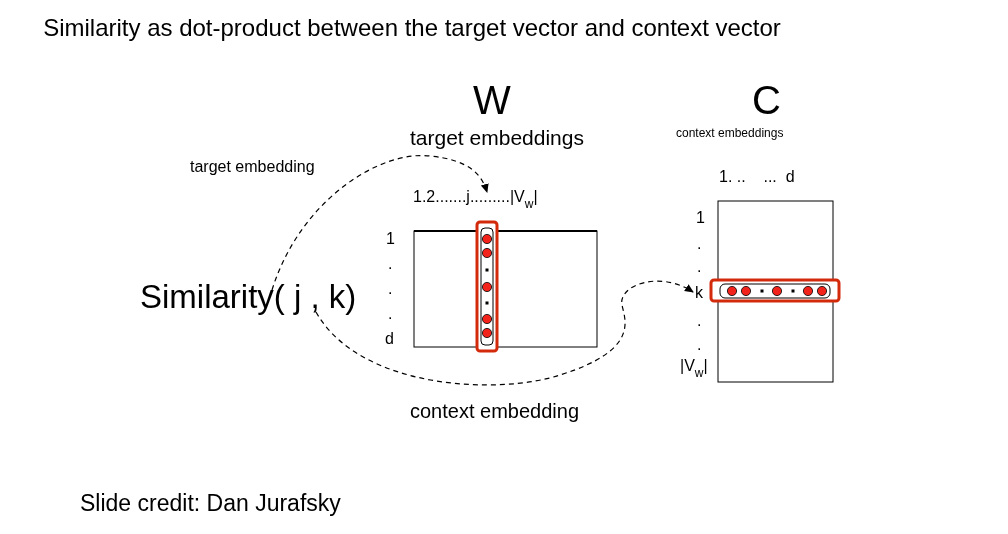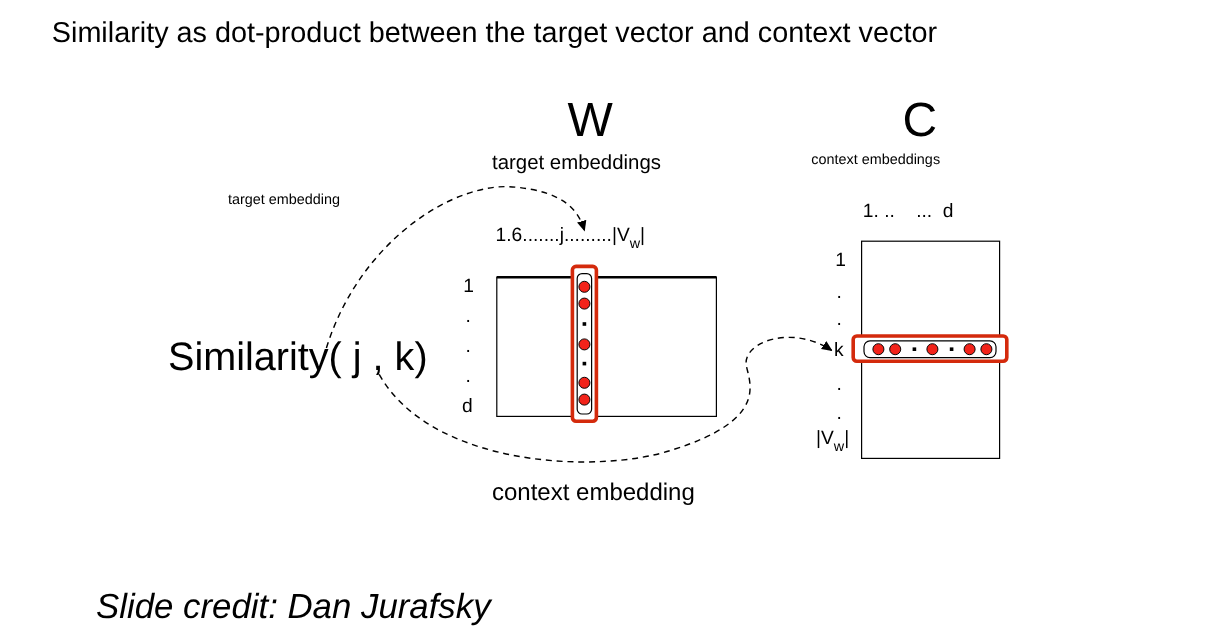--- a/index.html
+++ b/index.html
@@ -2,26 +2,26 @@
 <html><head>
   <meta charset="utf-8">
   <style>
     html, body { margin: 0; padding: 0; background: #ffffff; }
     body { width: 1008px; height: 534px; position: relative; overflow: hidden;
            font-family: "Liberation Sans", sans-serif; color: #000; }
     .abs { position: absolute; white-space: nowrap; }
     #title { left: 0; width: 824px; top: 14px; text-align: center; font-size: 24px; }
     #w-letter { left: 473px; top: 78px; font-size: 40px; }
     #c-letter { left: 752px; top: 78px; font-size: 40px; }
-    #w-sub { left: 410px; top: 126px; font-size: 17px; }
+    #w-sub { left: 410px; top: 126px; font-size: 21px; }
     #c-sub { left: 676px; top: 126px; font-size: 12px; }
-    #target-label { left: 190px; top: 155px; font-size: 12px; text-align: left; line-height: 23px; }
+    #target-label { left: 190px; top: 155px; font-size: 16px; text-align: left; line-height: 23px; }
     #context-label { left: 410px; top: 400px; font-size: 20px; text-align: center; line-height: 23px; }
     #similarity { left: 140px; top: 278px; font-size: 33px; }
-    #credit { left: 80px; top: 490px; font-size: 29px; font-style: italic; }
+    #credit { left: 80px; top: 490px; font-size: 23px; }
     #w-cols { left: 413px; top: 188px; font-size: 16px; }
     #c-cols { left: 719px; top: 168px; font-size: 16px; }
     .sub { font-size: 12px; vertical-align: -6px; }
     .rowlbl { font-size: 16px; }
     svg#diagram { position: absolute; left: 0; top: 0; }
   </style>
 </head>
 <body>
 
 <div id="title" class="abs">Similarity as dot-product between the target vector and context vector</div>
@@ -34,21 +34,21 @@
 <div id="target-label" class="abs">
   <div>target embedding</div>
 </div>
 
 <div id="context-label" class="abs">
   <div>context embedding</div>
 </div>
 
 <div id="similarity" class="abs">Similarity( j , k)</div>
 
-<div id="w-cols" class="abs"><span>1.6.......j.........|V</span><span class="sub">w</span><span>|</span></div>
+<div id="w-cols" class="abs"><span>1.2.......j.........|V</span><span class="sub">w</span><span>|</span></div>
 
 <div id="c-cols" class="abs" style="white-space:pre;">1. ..    ...  d</div>
 
 <div class="abs rowlbl" style="left:386px;top:230px;">1</div>
 <div class="abs rowlbl" style="left:388px;top:255px;">.</div>
 <div class="abs rowlbl" style="left:388px;top:280px;">.</div>
 <div class="abs rowlbl" style="left:388px;top:305px;">.</div>
 <div class="abs rowlbl" style="left:385px;top:330px;">d</div>
 
 <div class="abs rowlbl" style="left:696px;top:209px;">1</div>

